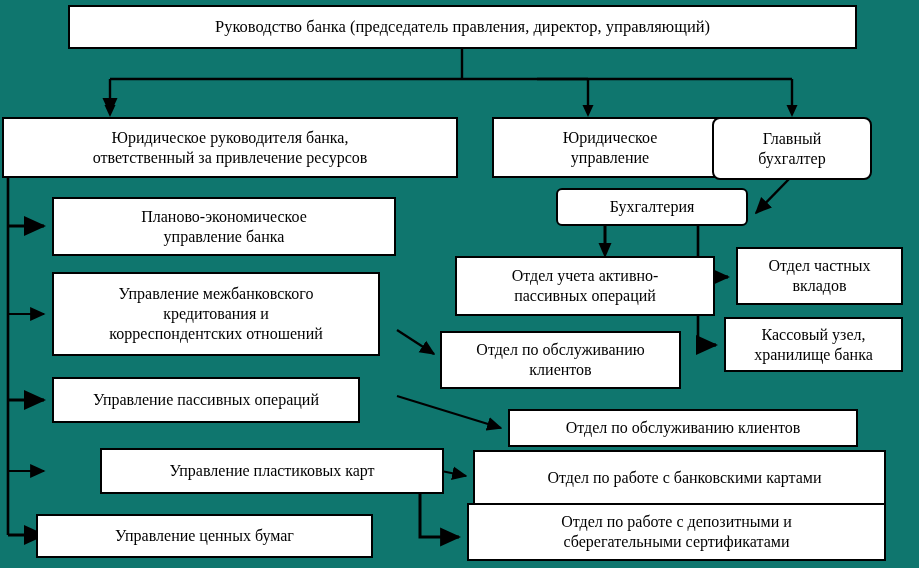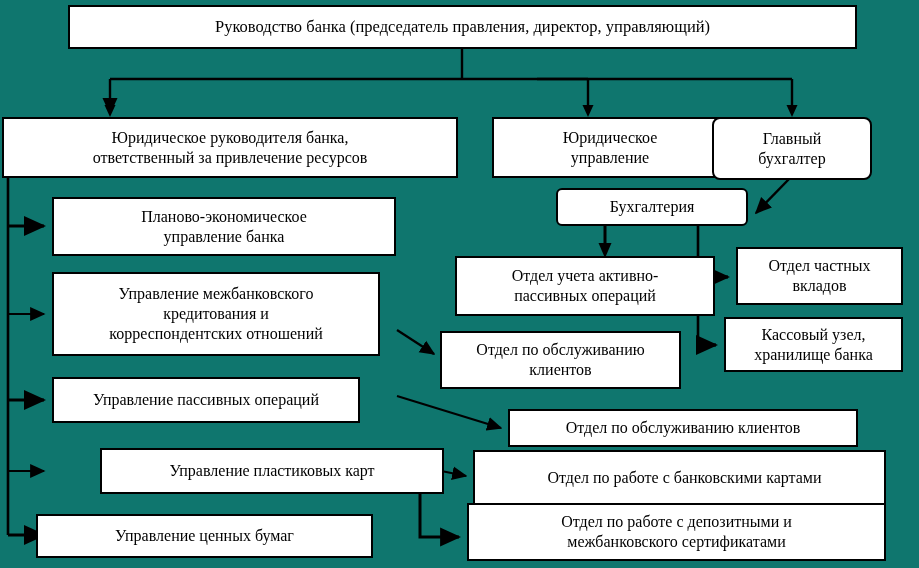--- a/index.html
+++ b/index.html
@@ -208,16 +208,16 @@
   <div class="node fs-16" style="left:508px; top:409px; width:350px; height:38px;">
     <span class="node-label">Отдел по обслуживанию клиентов</span>
   </div>
 
   <div class="node fs-16" style="left:473px; top:450px; width:413px; height:56px;padding-left:16px;">
     <span class="node-label">Отдел по работе с банковскими картами</span>
   </div>
 
   <div class="node fs-16" style="left:467px; top:503px; width:419px; height:58px;">
     <span class="node-label">Отдел по работе с депозитными и
-межбанковского сертификатами</span>
+сберегательными сертификатами</span>
   </div>
 
 </div>
 
 </body></html>

